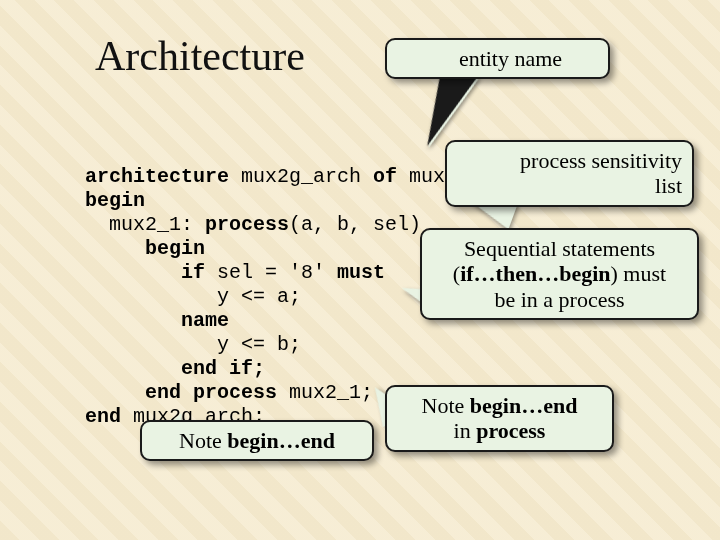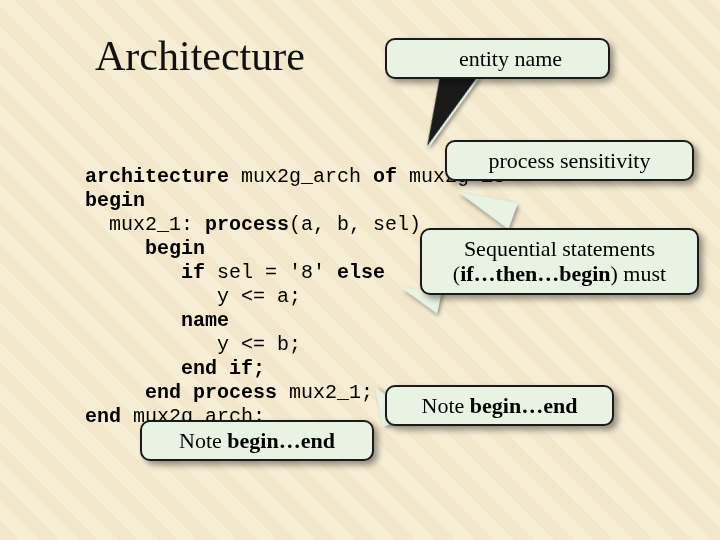--- a/index.html
+++ b/index.html
@@ -72,21 +72,21 @@
   #t-entity::after{
     content:"";
     position:absolute; left:-12px; top:-72px;
     border-left: 10px solid transparent;
     border-right: 28px solid transparent;
     border-top: 70px solid #1a1a1a;
     z-index:-1;
   }
 
   
-  #c-sens { left: 445px; top: 140px; width: 225px; }
+  #c-sens { left: 445px; top: 140px; width: 225px; text-align: right; }
   #t-sens {
     left: 455px; top: 192px;
     border-top: 10px solid transparent;
     border-bottom: 18px solid transparent;
     border-right: 60px solid #e9f3e3;
     filter: drop-shadow(2px 2px 2px rgba(0,0,0,0.4));
     transform: rotate(20deg);
   }
 
   
@@ -132,42 +132,45 @@
   <div id="t-entity" class="tail"></div>
   <div id="t-sens" class="tail"></div>
   <div id="t-seq" class="tail"></div>
   <div id="t-proc" class="tail"></div>
   <div id="t-arch" class="tail"></div>
 
   <div class="code"><b>architecture</b><span> mux2g_arch </span><b>of</b><span> mux2g </span><b>is</b>
 <b>begin</b>
 <span>  mux2_1: </span><b>process</b><span>(a, b, sel)</span>
 <b>     begin</b>
-<b>        if</b><span> sel = '8' </span><b>else</b>
+<b>        if</b><span> sel = '8' </span><b>must</b>
 <span>           y &lt;= a;</span>
 <b>        name</b>
 <span>           y &lt;= b;</span>
 <b>        end if;</b>
 <b>     end process</b><span> mux2_1;</span>
 <b>end</b><span> mux2g_arch;</span></div>
 
   <div id="c-entity" class="callout">
     <span class="inner">entity name</span>
   </div>
 
   <div id="c-sens" class="callout">
     <span class="inner">process sensitivity</span>
+    <span class="inner">list</span>
   </div>
 
   <div id="c-seq" class="callout">
     <span class="inner">Sequential statements</span>
     <span class="inner">(<b>if…then…begin</b>) must</span>
+    <span class="inner">be in a process</span>
   </div>
 
   <div id="c-proc" class="callout">
     <span class="inner">Note <b>begin…end</b></span>
+    <span class="inner">in <b>process</b></span>
   </div>
 
   <div id="c-arch" class="callout">
     <span class="inner">Note <b>begin…end</b></span>
   </div>
 
 </div>
 
 </body></html>

